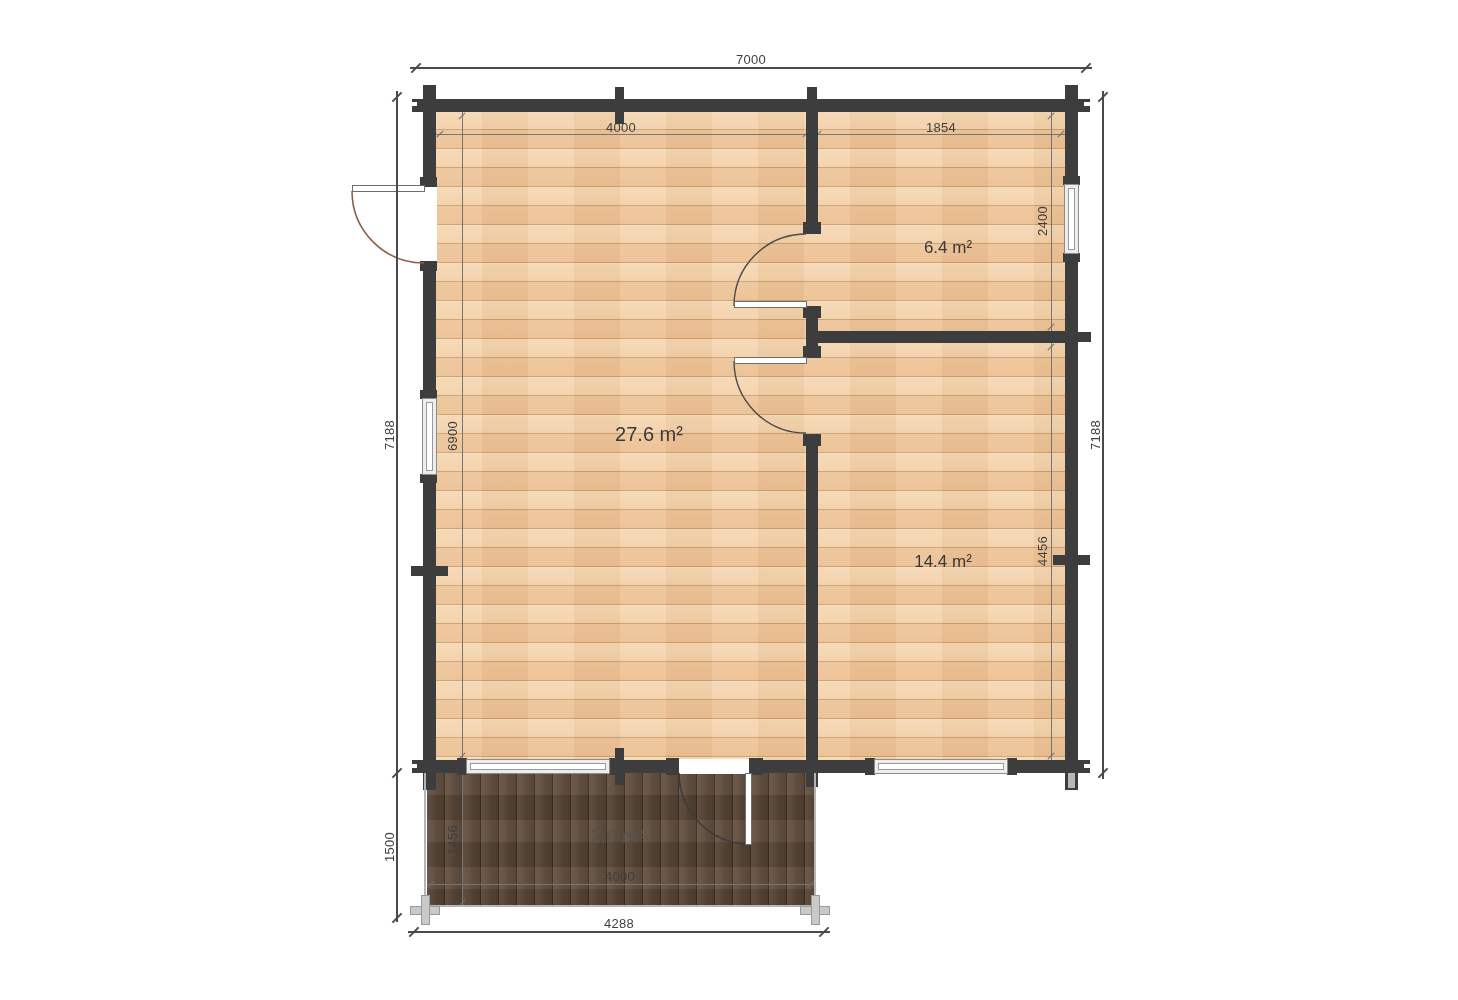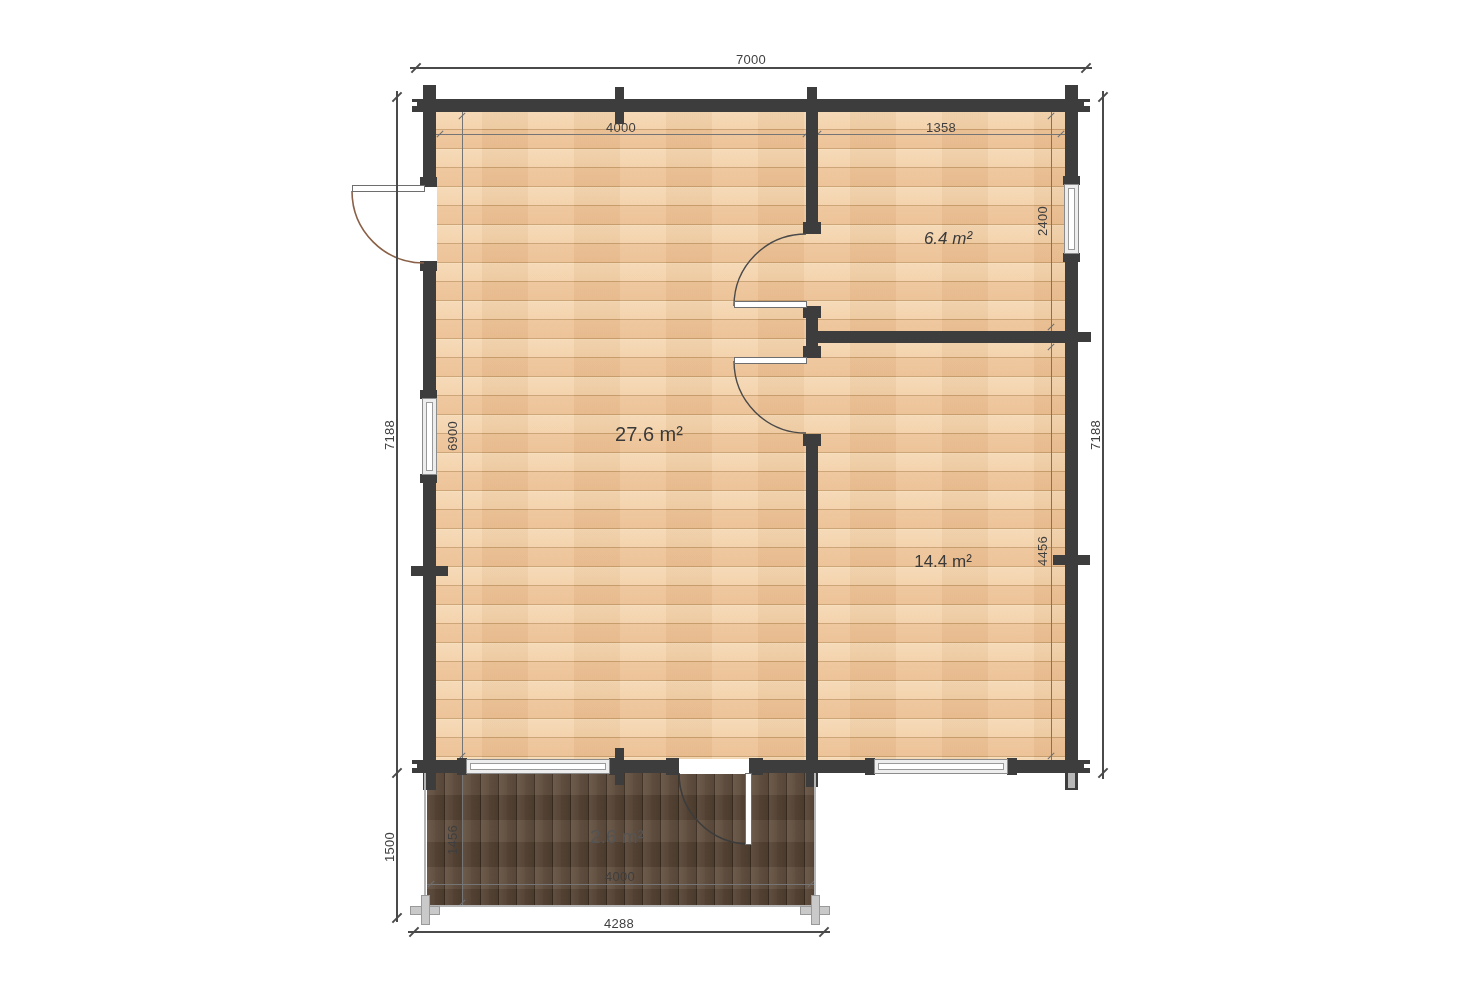--- a/index.html
+++ b/index.html
@@ -180,29 +180,29 @@
   <div class="abs tk" style="left:397px;top:918px;"></div>
   <div class="abs dly" style="left:1102px;top:91px;height:688px;"></div>
   <div class="abs tk" style="left:1103px;top:97px;"></div>
   <div class="abs tk" style="left:1103px;top:773px;"></div>
   <div class="abs dlx" style="left:408px;top:931px;width:422px;"></div>
   <div class="abs tk" style="left:414px;top:932px;"></div>
   <div class="abs tk" style="left:824px;top:932px;"></div>
 
   <div class="abs dim" style="left:751px;top:59px;">7000</div>
   <div class="abs dim" style="left:621px;top:127px;">4000</div>
-  <div class="abs dim" style="left:941px;top:127px;">1358</div>
+  <div class="abs dim" style="left:941px;top:127px;">1854</div>
   <div class="abs dim rot" style="left:1042px;top:221px;">2400</div>
   <div class="abs dim rot" style="left:389px;top:435px;">7188</div>
   <div class="abs dim rot" style="left:1095px;top:435px;">7188</div>
   <div class="abs dim rot" style="left:452px;top:436px;">6900</div>
   <div class="abs dim rot" style="left:1042px;top:551px;">4456</div>
   <div class="abs dim rot" style="left:389px;top:847px;">1500</div>
   <div class="abs dim rot" style="left:452px;top:840px;">1456</div>
   <div class="abs dim" style="left:620px;top:876px;">4000</div>
   <div class="abs dim" style="left:619px;top:923px;">4288</div>
 
   <div class="abs area big" style="left:621px;top:434px;margin-left:28px;">27.6 m²</div>
-  <div class="abs area mid" style="left:948px;top:239px;font-style:italic;">6.4 m²</div>
+  <div class="abs area mid" style="left:948px;top:248px;">6.4 m²</div>
   <div class="abs area mid" style="left:943px;top:562px;">14.4 m²</div>
   <div class="abs area terr" style="left:617px;top:837px;">2.6 m²</div>
 
 </div>
 
 </body></html>

